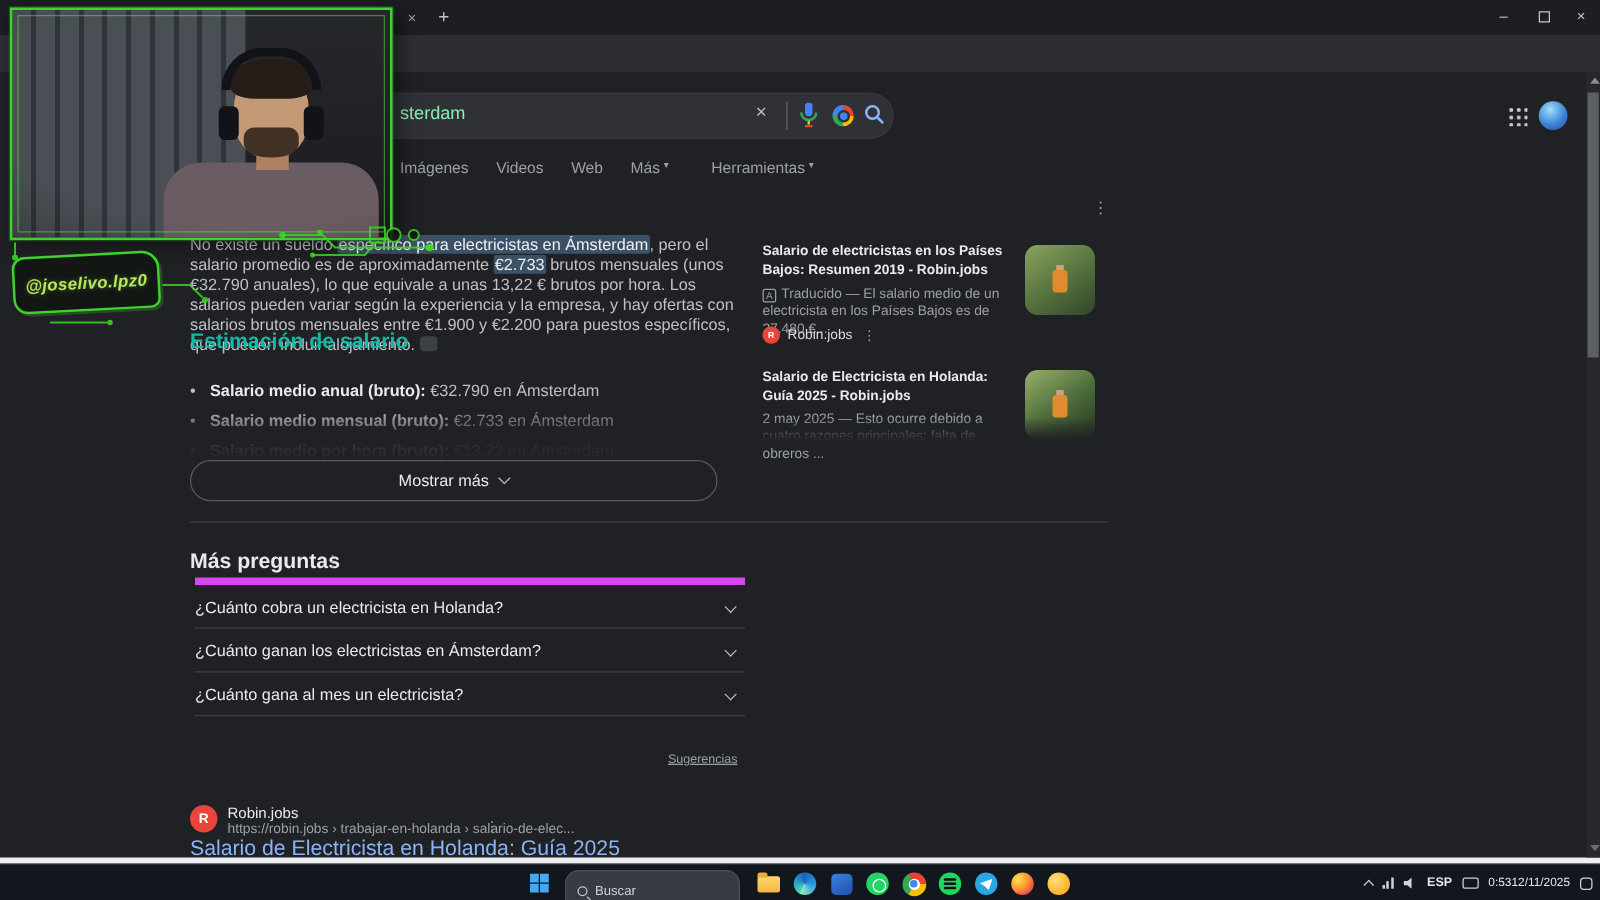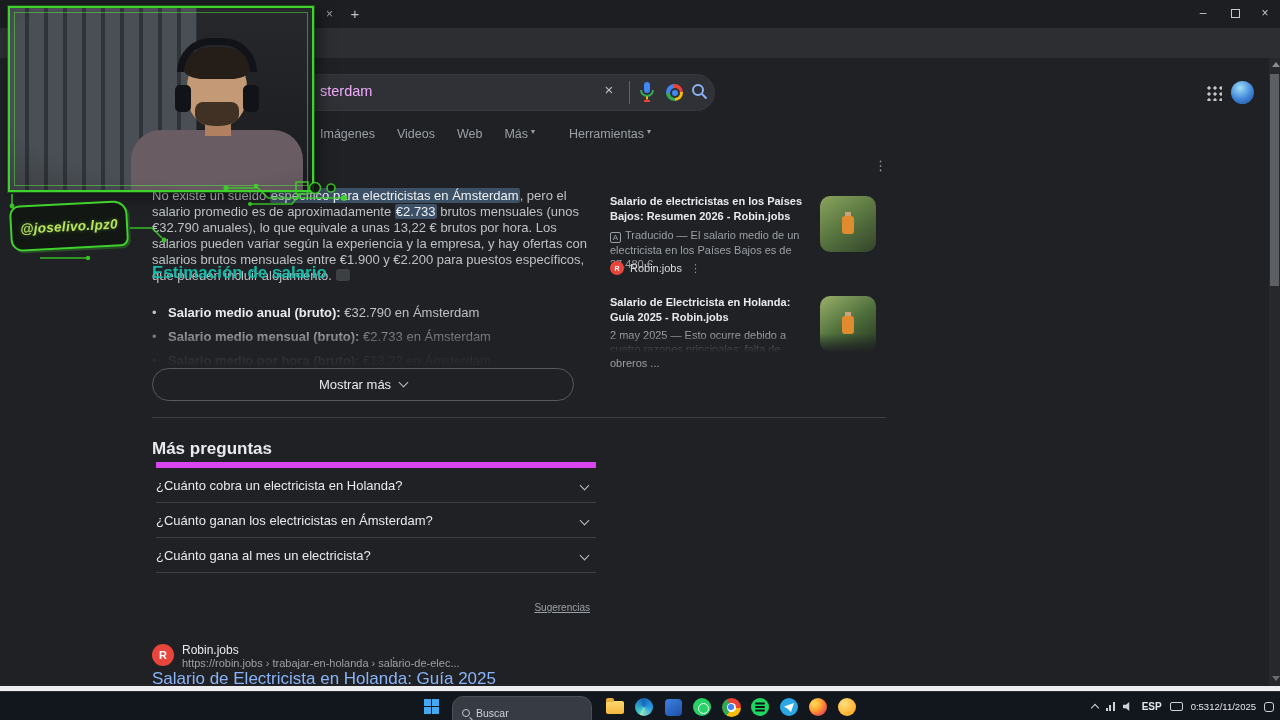--- a/index.html
+++ b/index.html
@@ -20,21 +20,21 @@
   .puzzle-icon{position:absolute;left:1177px;top:37px;width:12px;height:12px;border:1.5px solid #9aa0a6;border-radius:2px}
   .puzzle-icon::before{content:"";position:absolute;top:-5px;left:3px;width:5px;height:5px;border:1.5px solid #9aa0a6;border-radius:50%;background:#2d2e32}
   .panel-icon{position:absolute;left:1208px;top:38px;width:13px;height:11px;display:flex;flex-direction:column;justify-content:space-between}
   .panel-icon i{display:block;height:1.6px;background:#9aa0a6}
   .profile-avatar{position:absolute;left:1232px;top:33px;width:20px;height:20px;border-radius:50%;background:radial-gradient(circle at 35% 35%,#8fd4f5,#3a7bd5 60%,#1b4f9c)}
   .browser-kebab{position:absolute;left:1262px;top:35px;color:#9aa0a6;font-size:12px}
 
   
   .page-bg{position:absolute;left:0;top:58px;width:1280px;height:628px;background:#202124}
   .search-box{position:absolute;left:112px;top:74px;width:603px;height:37px;background:#2f3136;border:1px solid #37383c;border-radius:19px}
-  .query-text{position:absolute;left:320px;top:83px;font-size:14.5px;color:#f0abfc}
+  .query-text{position:absolute;left:320px;top:83px;font-size:14.5px;color:#86efac}
   .clear-icon{position:absolute;left:600px;top:81px;width:18px;height:22px;color:#bdc1c6;font-size:15px;text-align:center}
   .sb-divider{position:absolute;left:629px;top:81px;width:1px;height:23px;background:#5f6368}
   .mic-icon{position:absolute;left:640px;top:82px}
   .lens-icon{position:absolute;left:666px;top:84px;width:17px;height:17px;border-radius:50%;background:conic-gradient(#ea4335 0 25%,#fbbc04 0 50%,#34a853 0 75%,#4285f4 0)}
   .lens-icon::before{content:"";position:absolute;inset:3.5px;background:#2f3136;border-radius:50%}
   .lens-icon::after{content:"";position:absolute;inset:5.5px;background:#4285f4;border-radius:50%}
   .magnifier-icon{position:absolute;left:691px;top:83px}
   .apps-icon{position:absolute;left:1206px;top:85px;width:16px;height:16px;background-image:radial-gradient(#c4c7c5 1.5px,transparent 1.7px);background-size:6px 6px}
   .g-avatar{position:absolute;left:1231px;top:81px;width:23px;height:23px;border-radius:50%;background:radial-gradient(circle at 40% 30%,#9fe0f7,#3f84d8 55%,#204f95)}
   .result-tabs{position:absolute;left:320px;top:127px;display:flex;gap:22px;align-items:center;font-size:12.5px;color:#9aa0a6}
@@ -270,21 +270,21 @@
       </div>
   </div>
   <div class="suggestions">Sugerencias</div>
 
   <div class="organic-favicon">R</div>
   <div class="organic-site">Robin.jobs</div>
   <div class="organic-url">https://robin.jobs › trabajar-en-holanda › salario-de-elec...</div>
   <div class="organic-kebab">⋮</div>
   <div class="organic-title">Salario de Electricista en Holanda: Guía 2025</div>
 
-  <div class="card-title card1-title">Salario de electricistas en los Países Bajos: Resumen 2026 - Robin.jobs</div>
+  <div class="card-title card1-title">Salario de electricistas en los Países Bajos: Resumen 2019 - Robin.jobs</div>
   <div class="thumb thumb1"></div>
   <div class="card-desc card1-desc"><span class="tr-ic">A</span><span>Traducido — El salario medio de un electricista en los Países Bajos es de 27.480 €...</span></div>
   <div class="card1-source">
     <span class="src-favicon">R</span>
     <span class="src-name">Robin.jobs</span>
     <span class="src-kebab">⋮</span>
   </div>
   <div class="card-title card2-title">Salario de Electricista en Holanda: Guía 2025 - Robin.jobs</div>
   <div class="thumb thumb2"></div>
   <div class="card-desc card2-desc">2 may 2025 — Esto ocurre debido a cuatro razones principales: falta de obreros ...</div>

